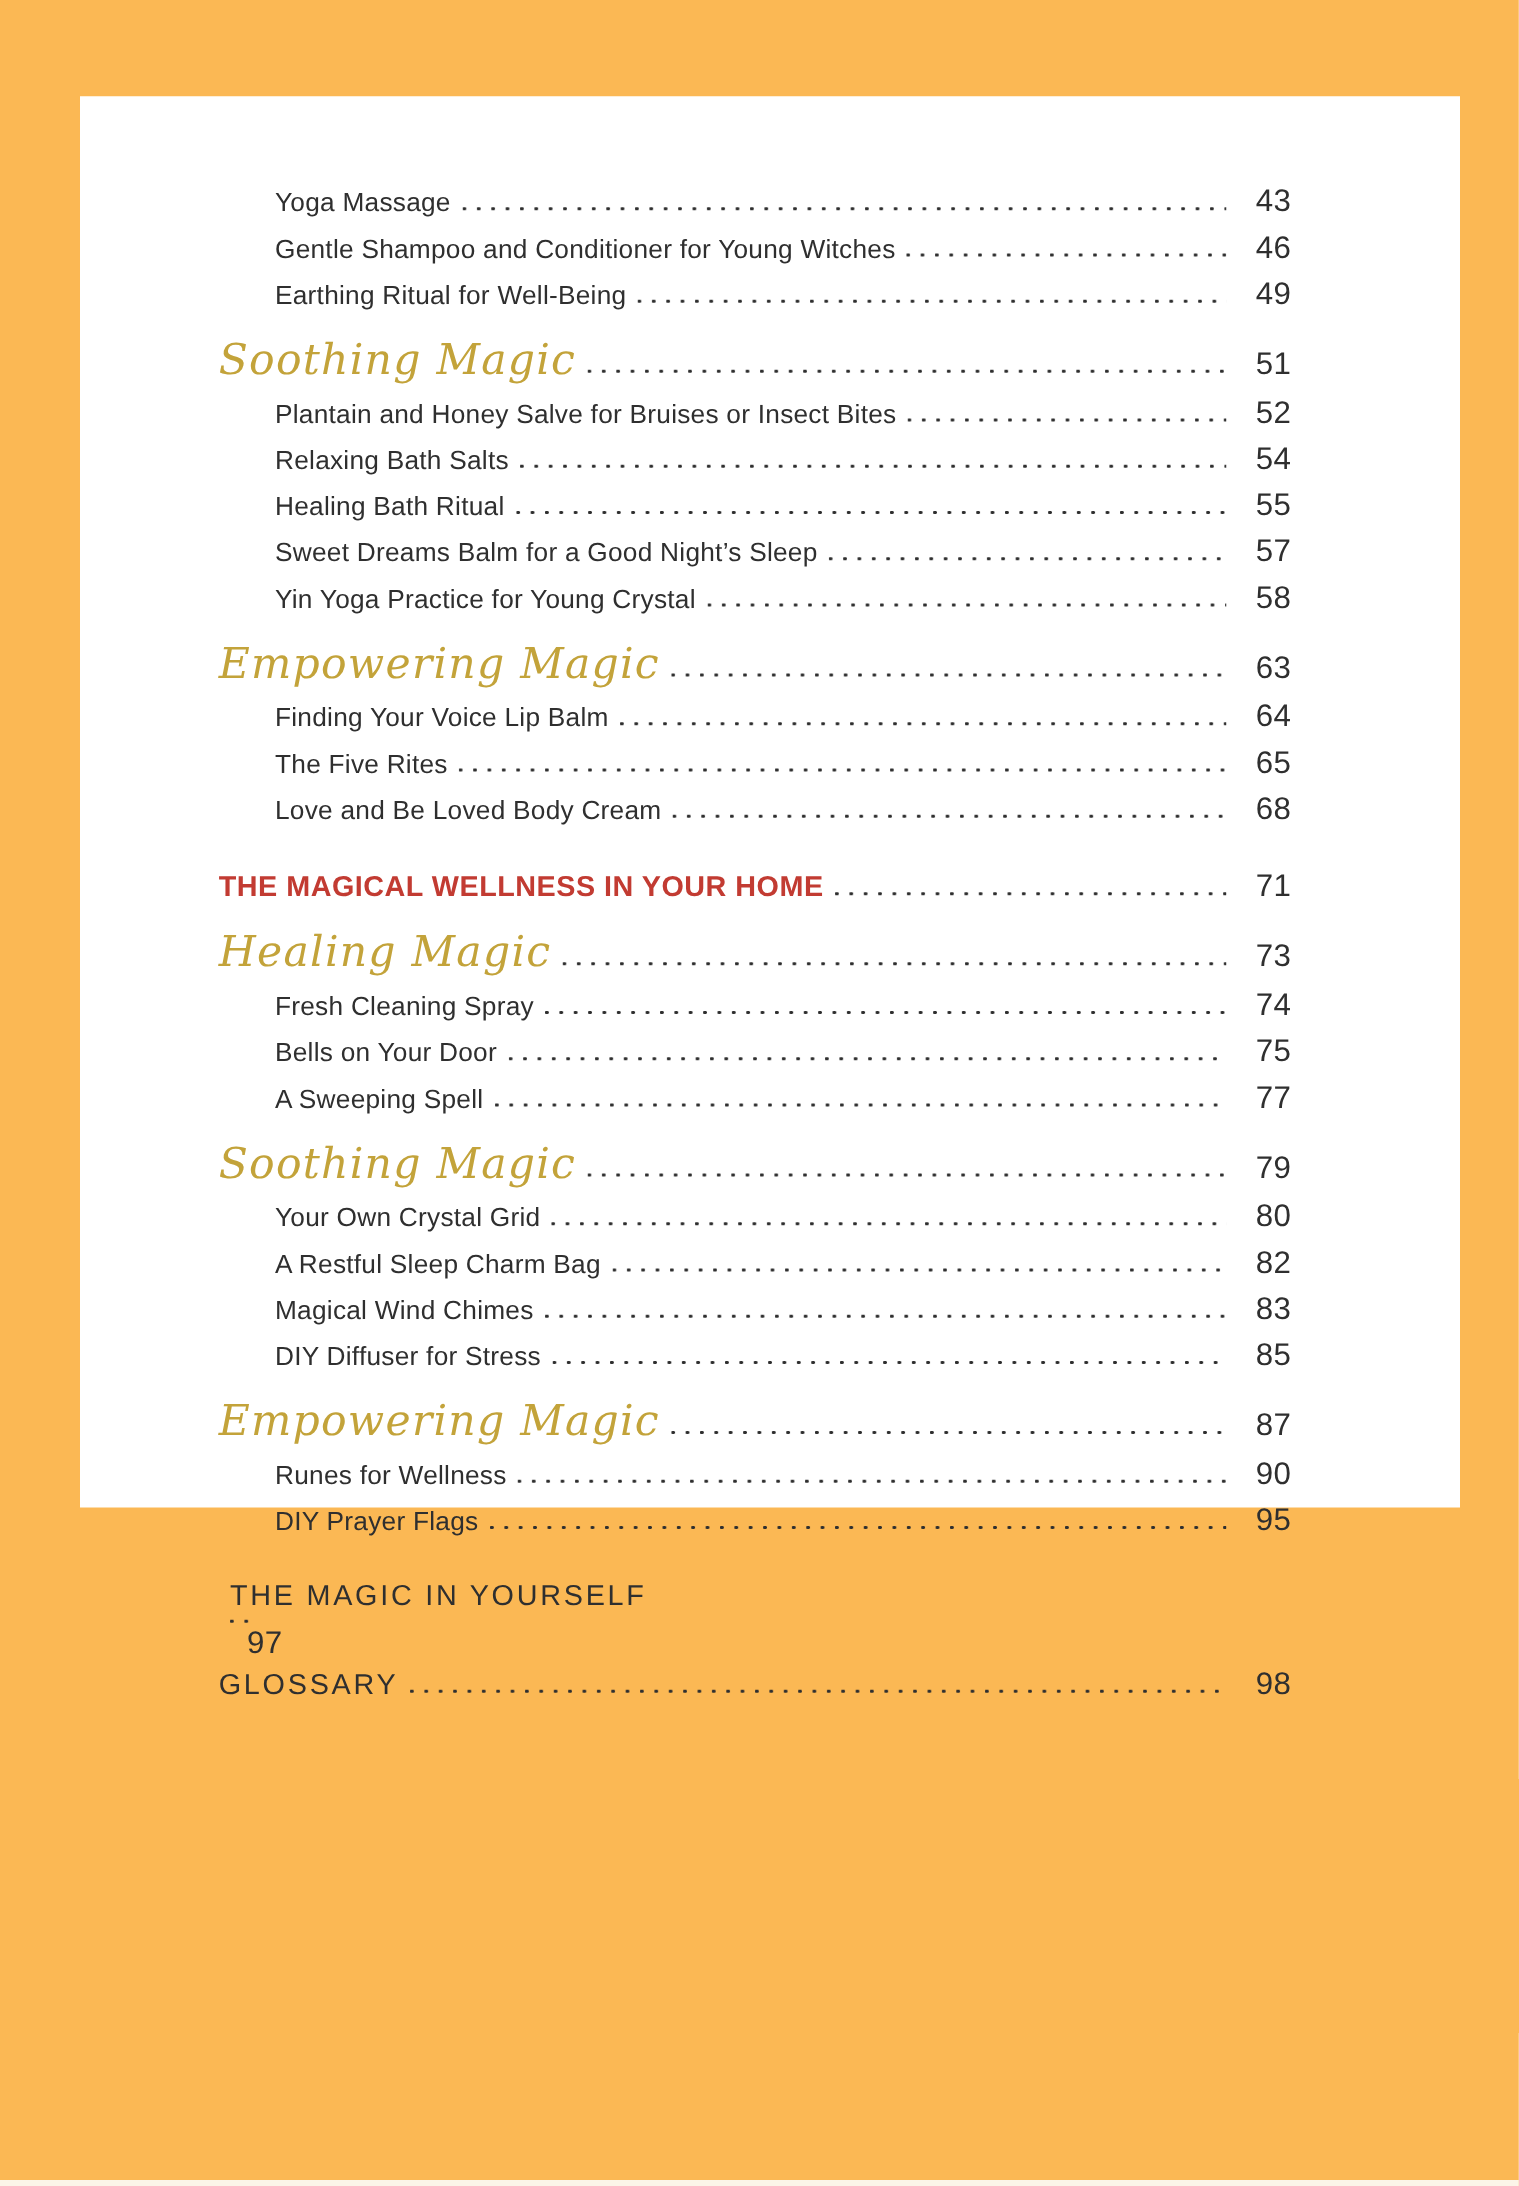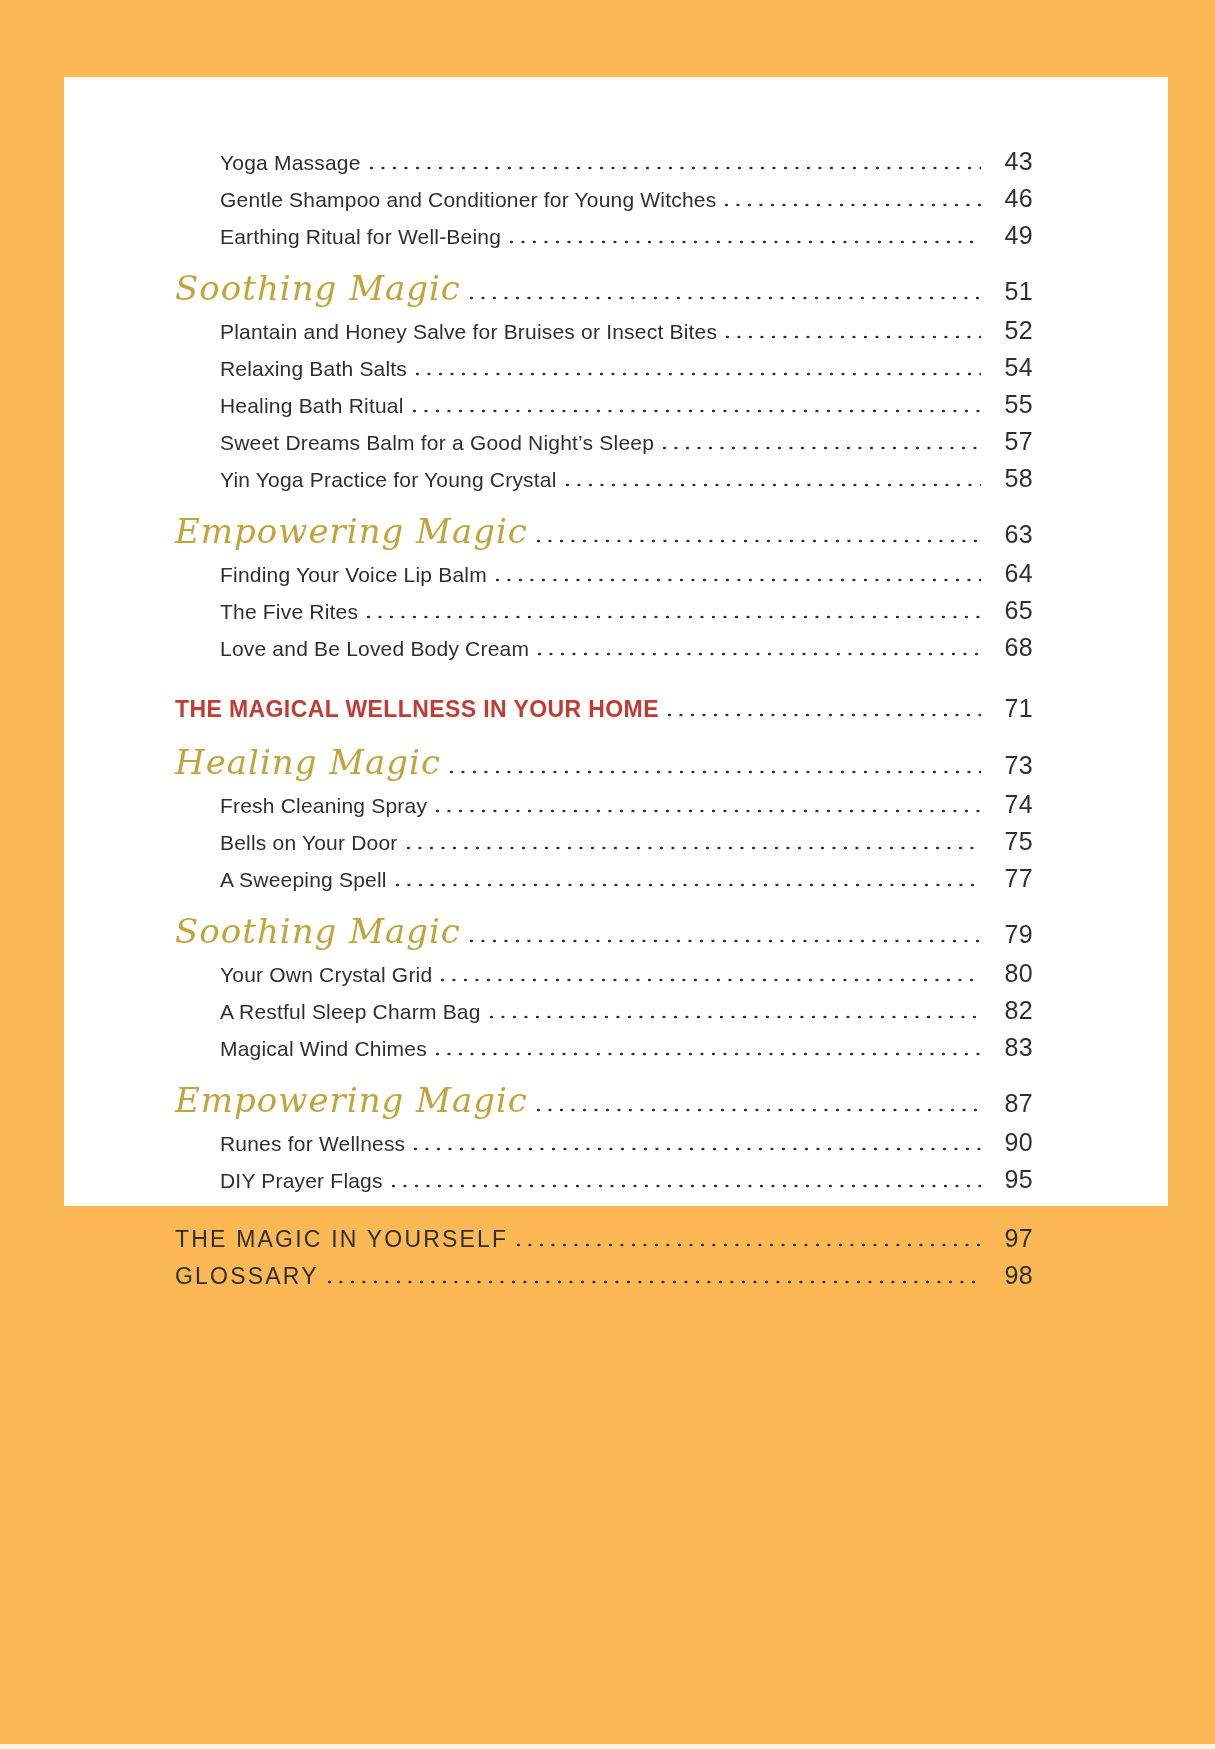--- a/index.html
+++ b/index.html
@@ -70,21 +70,21 @@
     line-height: 40px;
     color: var(--red,#C23B32);
     letter-spacing: 0.4px;
   }
   .row-caps .label {
     font-size: 23px;
     line-height: 37px;
     color: var(--text,#2F2F2F);
     letter-spacing: 2.2px;
   }
-  .row-entry + .row-caps { margin-top: 22px; }
+  .row-entry + .row-caps { margin-top: 22px; flex-direction: column; }
 </style>
 </head>
 <body>
 
 <div class="paper">
   <div class="toc">
       <div class="row row-entry">
         <span class="label">Yoga Massage</span>
         <span class="dots"></span>
         <span class="num">43</span>
@@ -187,20 +187,25 @@
       <div class="row row-entry">
         <span class="label">A Restful Sleep Charm Bag</span>
         <span class="dots"></span>
         <span class="num">82</span>
       </div>
       <div class="row row-entry">
         <span class="label">Magical Wind Chimes</span>
         <span class="dots"></span>
         <span class="num">83</span>
       </div>
+      <div class="row row-entry">
+        <span class="label">DIY Diffuser for Stress</span>
+        <span class="dots"></span>
+        <span class="num">85</span>
+      </div>
       <div class="row row-script">
         <span class="label">Empowering Magic</span>
         <span class="dots"></span>
         <span class="num">87</span>
       </div>
       <div class="row row-entry">
         <span class="label">Runes for Wellness</span>
         <span class="dots"></span>
         <span class="num">90</span>
       </div>

